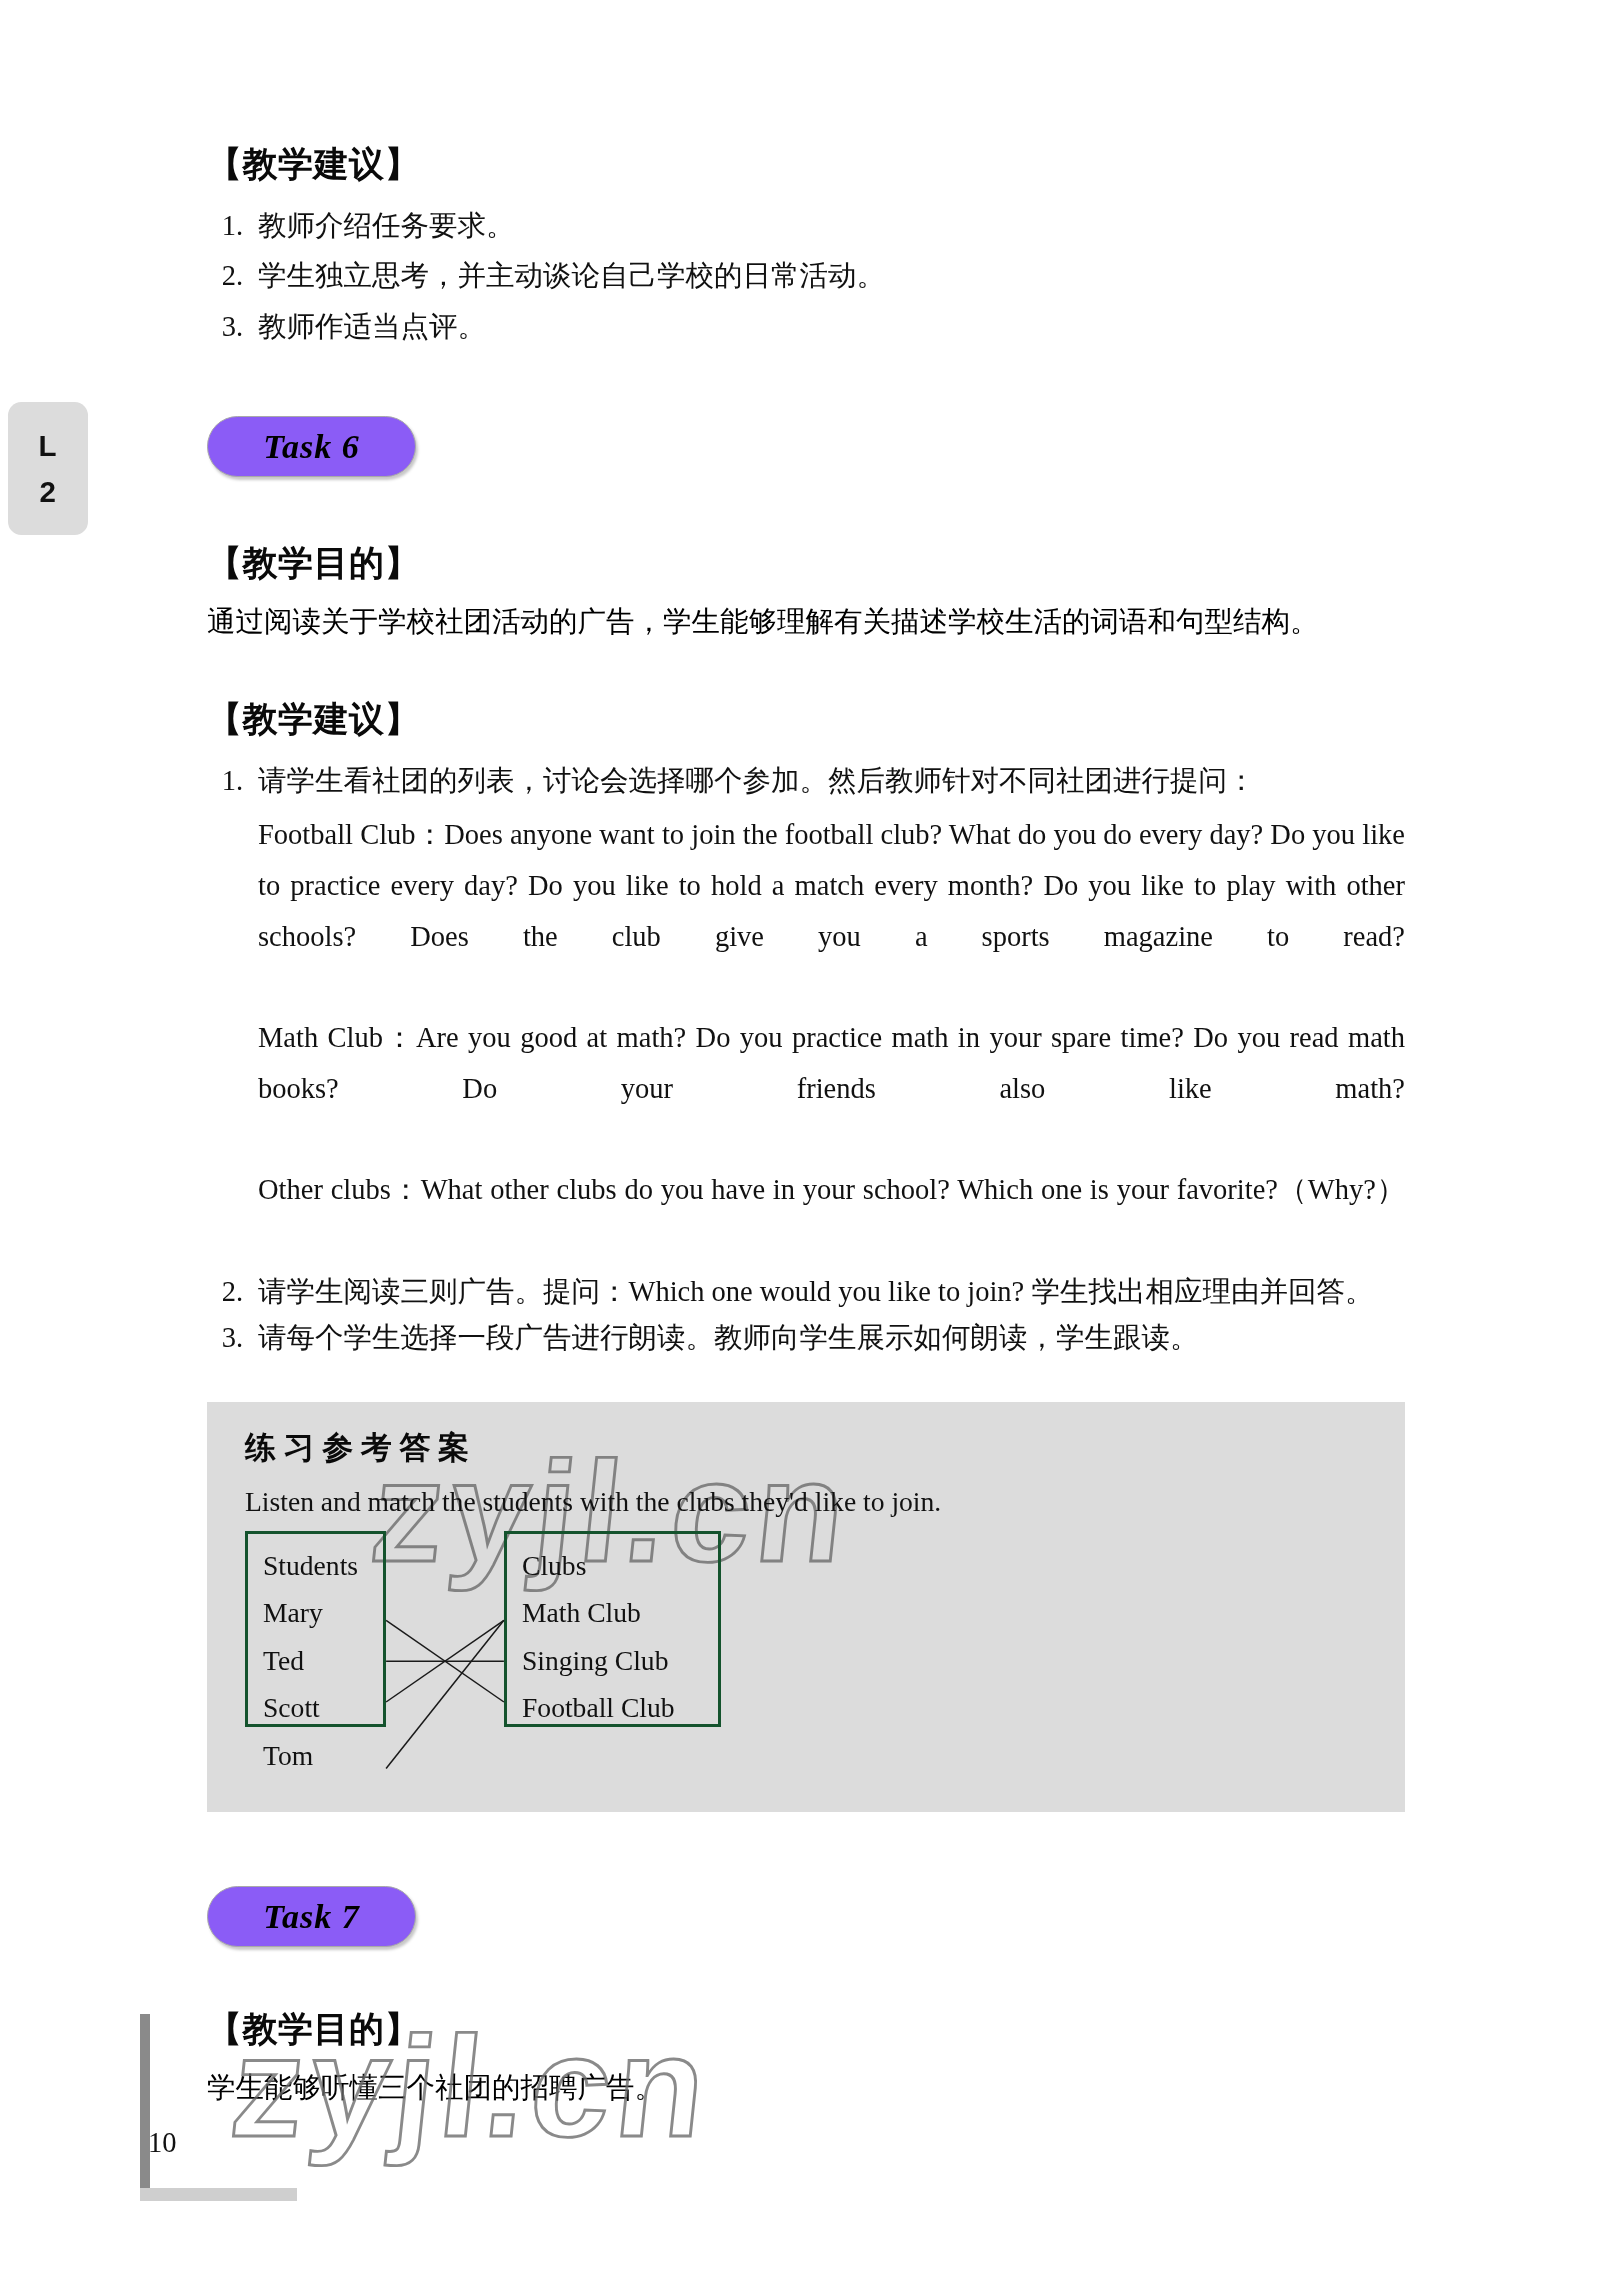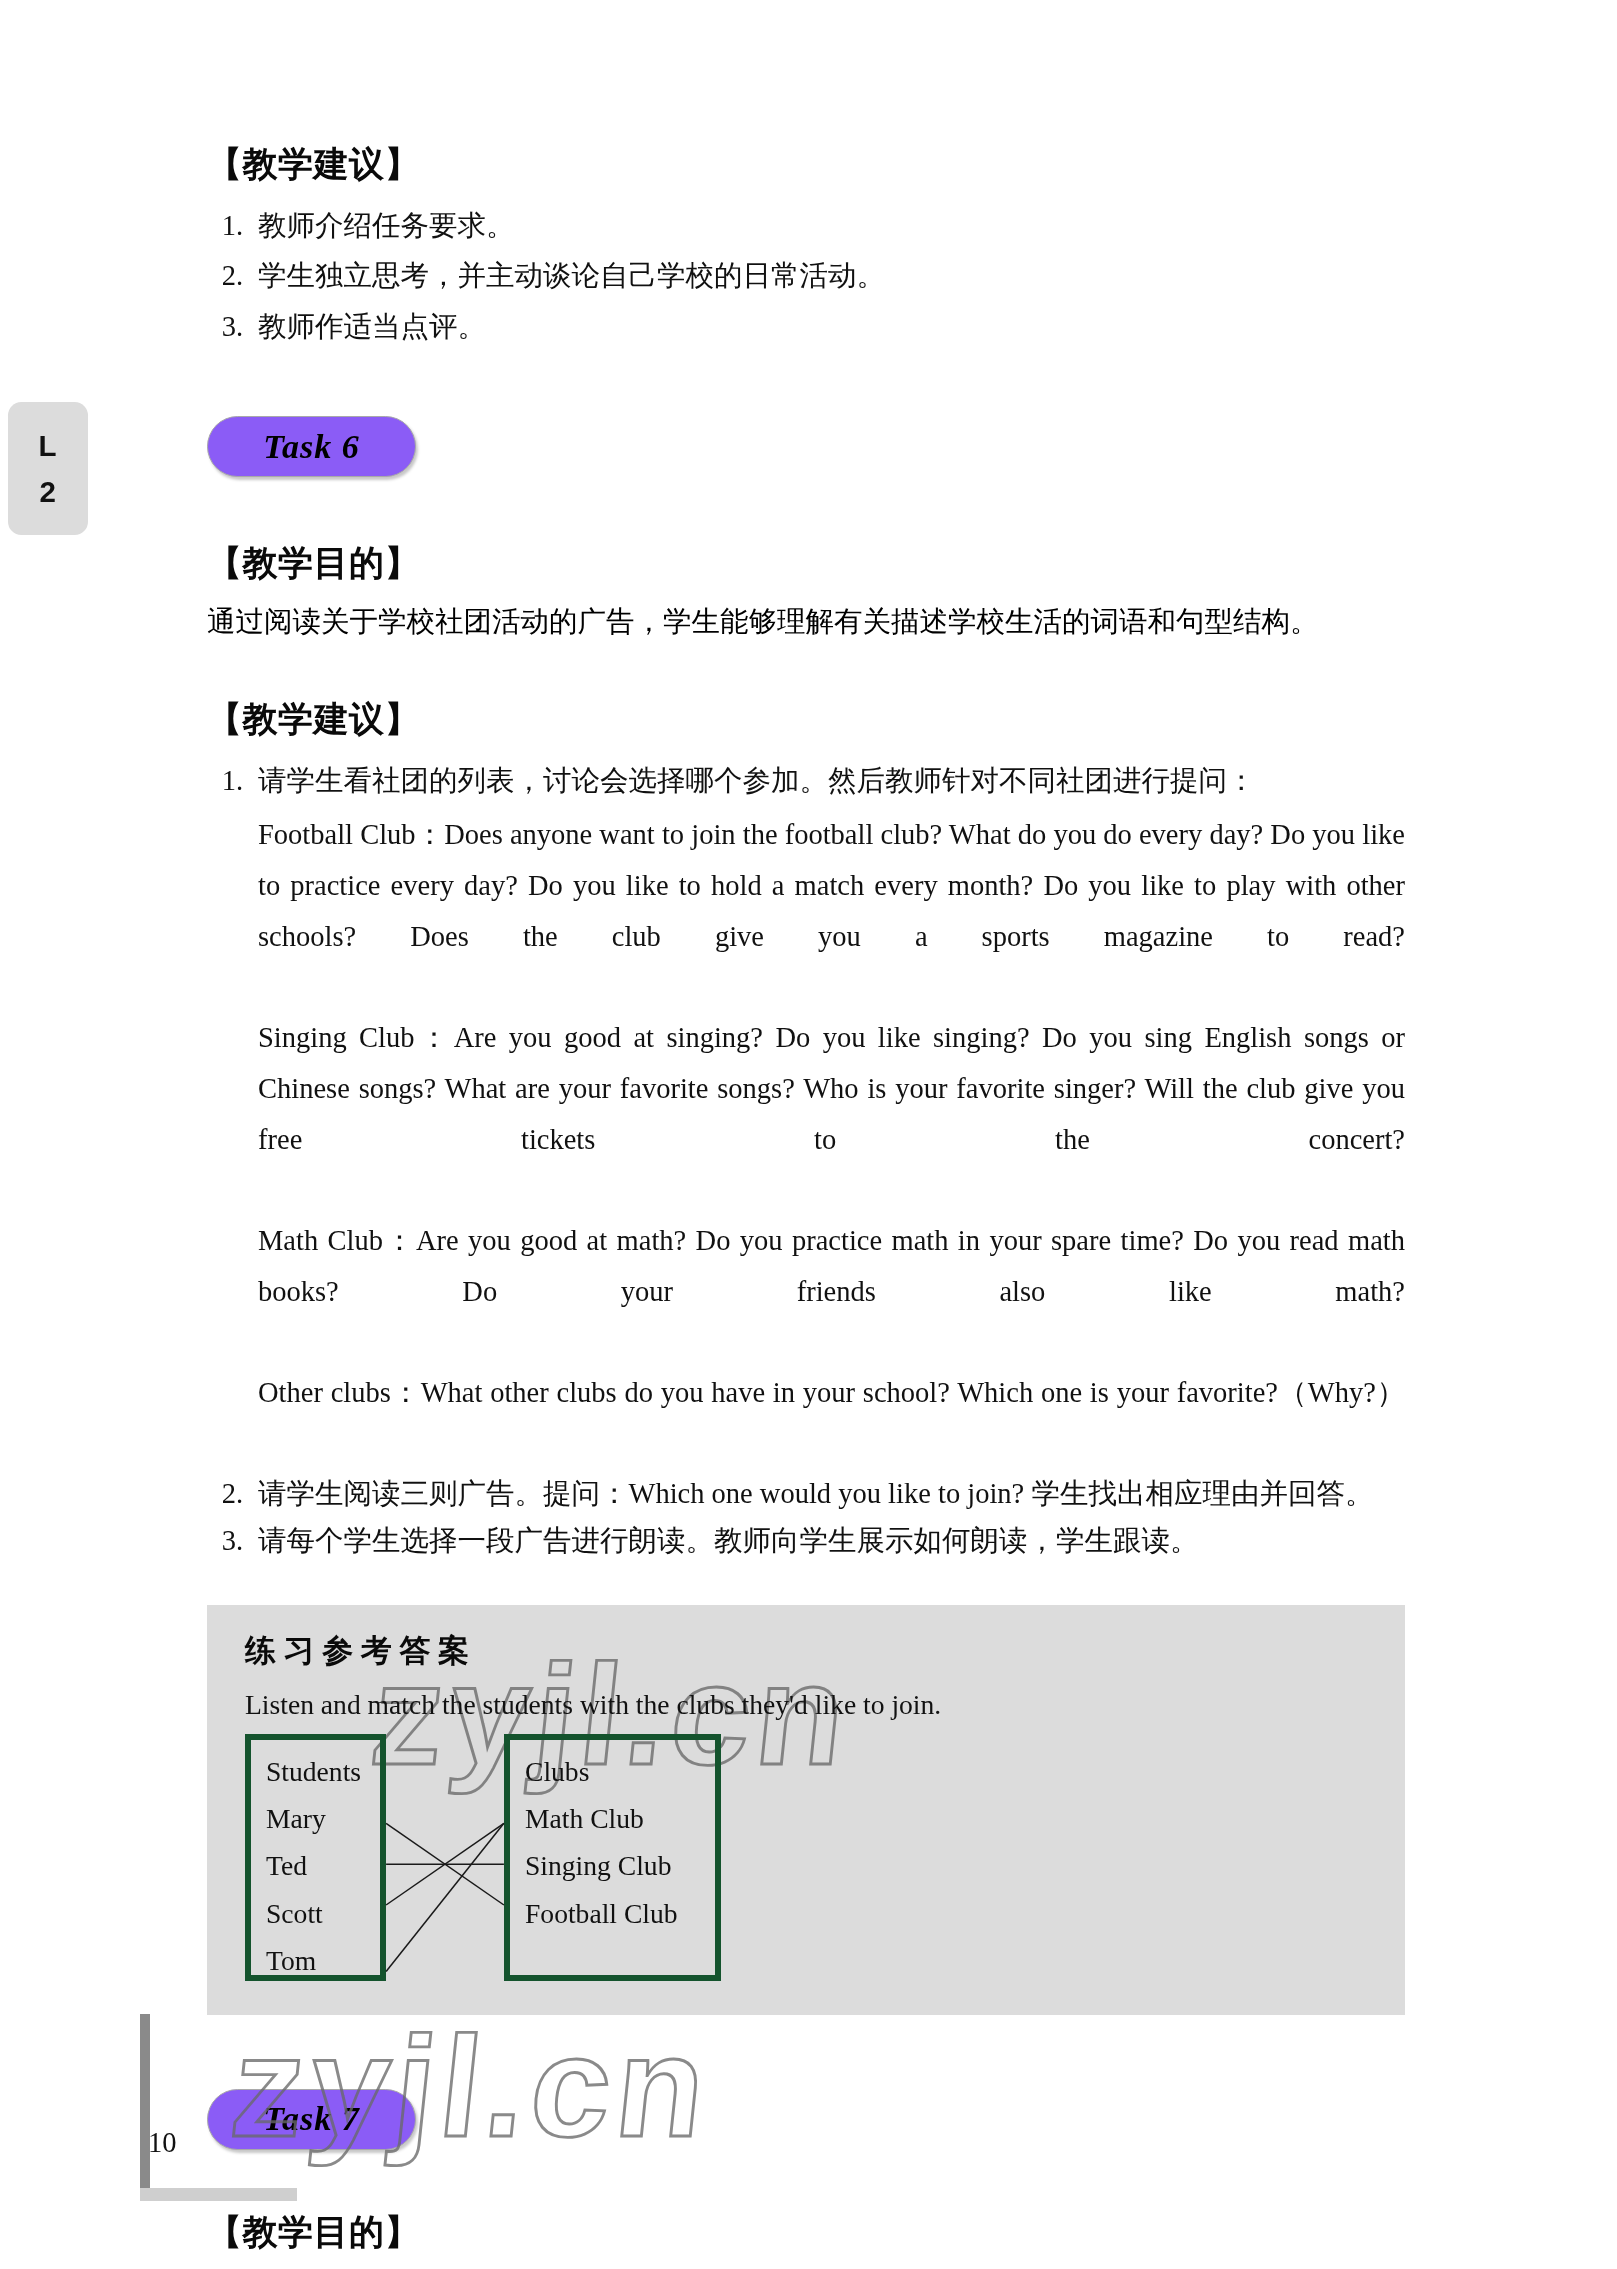--- a/index.html
+++ b/index.html
@@ -172,23 +172,23 @@
   #match-wrap {
     position: relative;
     margin-top: 13.3px;
     width: 476px;
     height: 247px;
     z-index: 2;
   }
   .match-col {
     position: absolute;
     top: 0;
-    border: 6px solid #14532d;
+    border: 3px solid #14532d;
     box-sizing: border-box;
-    height: 247px;
+    height: 196px;
     padding: 7.6px 11.4px 0 15px;
   }
   #students-col { left: 0; width: 141px; }
   #clubs-col   { left: 259px; width: 217px; }
   .match-cell {
     font-family: "Liberation Serif", "DejaVu Serif", serif;
     font-size: 27.6px;
     line-height: 1.72;
     color: #111;
     white-space: nowrap;
@@ -273,21 +273,20 @@
     <div style="height:53px"></div>
     <div class="heading">【教学建议】</div>
 
     <div class="num-item" style="margin-top:17px">
       <span class="num-marker">1.</span>
       <span class="num-text">请学生看社团的列表，讨论会选择哪个参加。然后教师针对不同社团进行提问：</span>
     </div>
 
     <div style="padding-left:51px; margin-top:7.6px">
       <div class="club-para">Football Club：Does anyone want to join the football club? What do you do every day? Do you like to practice every day? Do you like to hold a match every month? Do you like to play with other schools? Does the club give you a sports magazine to read?</div>
-      <div class="club-para">Singing Club：Are you good at singing? Do you like singing? Do you sing English songs or Chinese songs? What are your favorite songs? Who is your favorite singer? Will the club give you free tickets to the concert?</div>
       <div class="club-para">Math Club：Are you good at math? Do you practice math in your spare time? Do you read math books? Do your friends also like math?</div>
       <div class="club-para">Other clubs：What other clubs do you have in your school? Which one is your favorite?（Why?）</div>
     </div>
 
     <div class="num-item" style="margin-top:3.8px">
       <span class="num-marker">2.</span>
       <span class="num-text">请学生阅读三则广告。提问：Which one would you like to join? 学生找出相应理由并回答。</span>
     </div>
     <div class="num-item" style="margin-top:3.8px">
       <span class="num-marker">3.</span>

